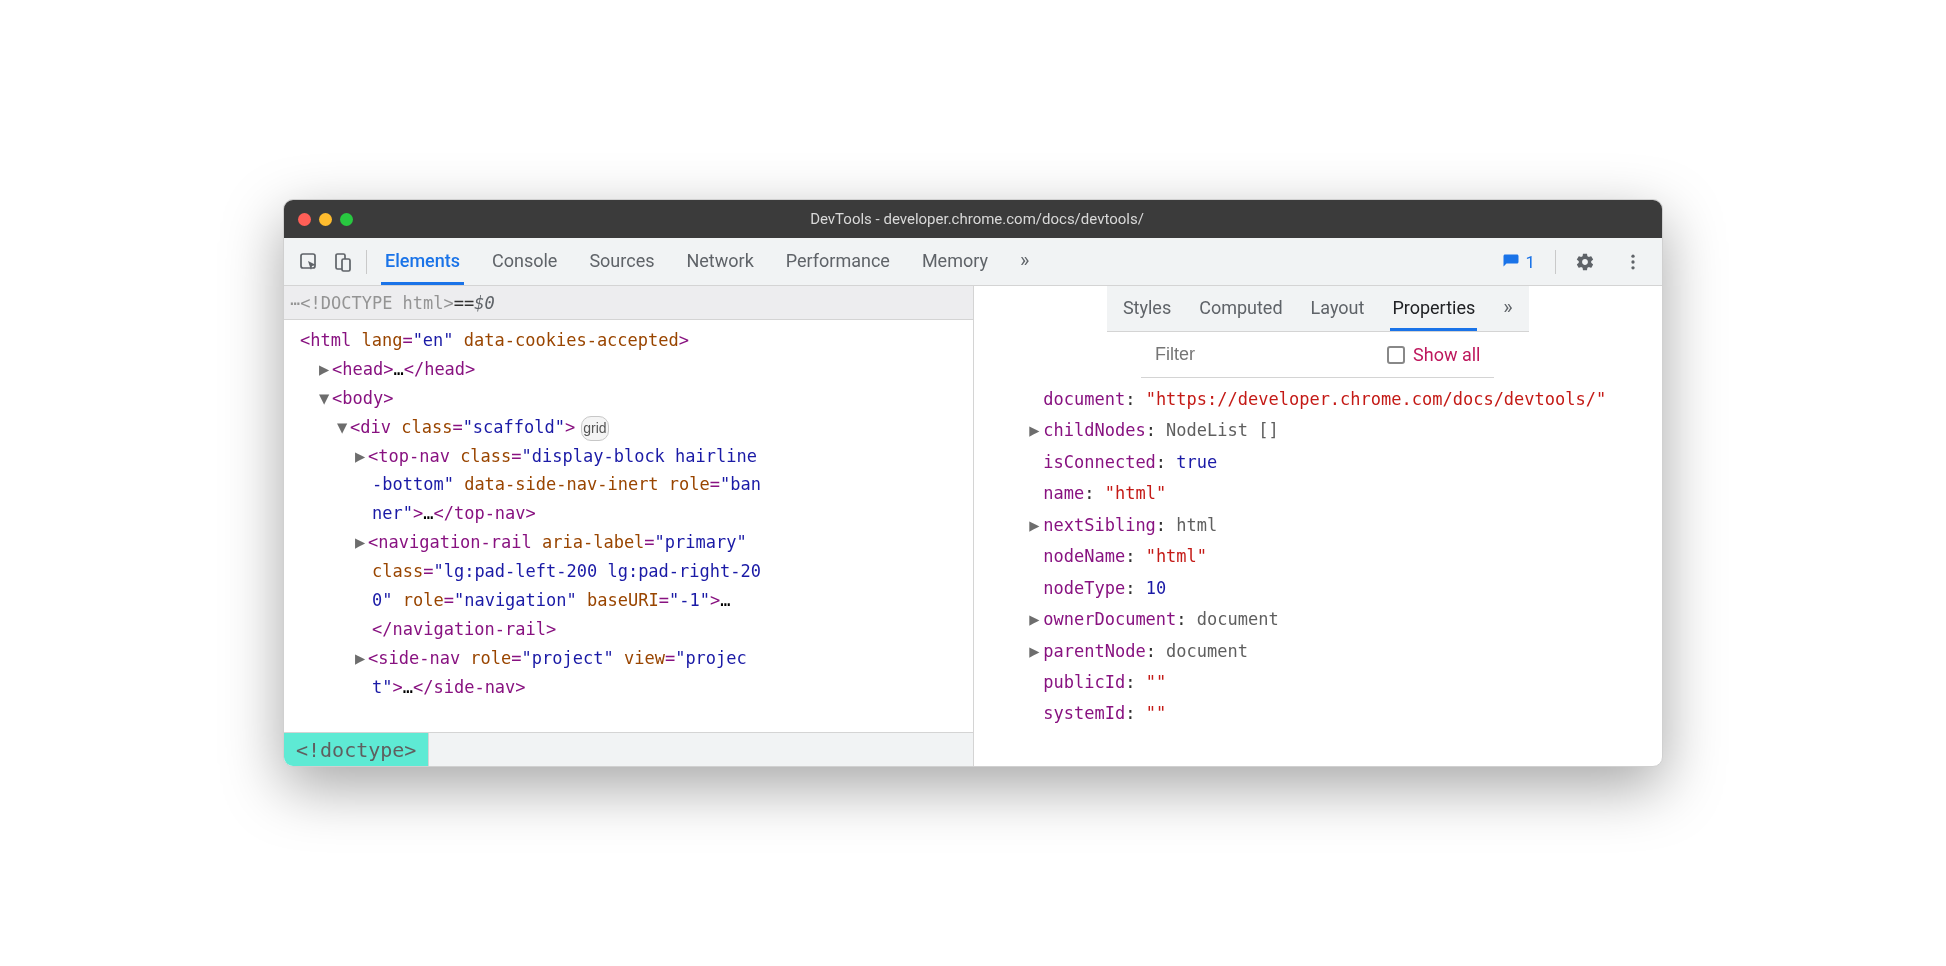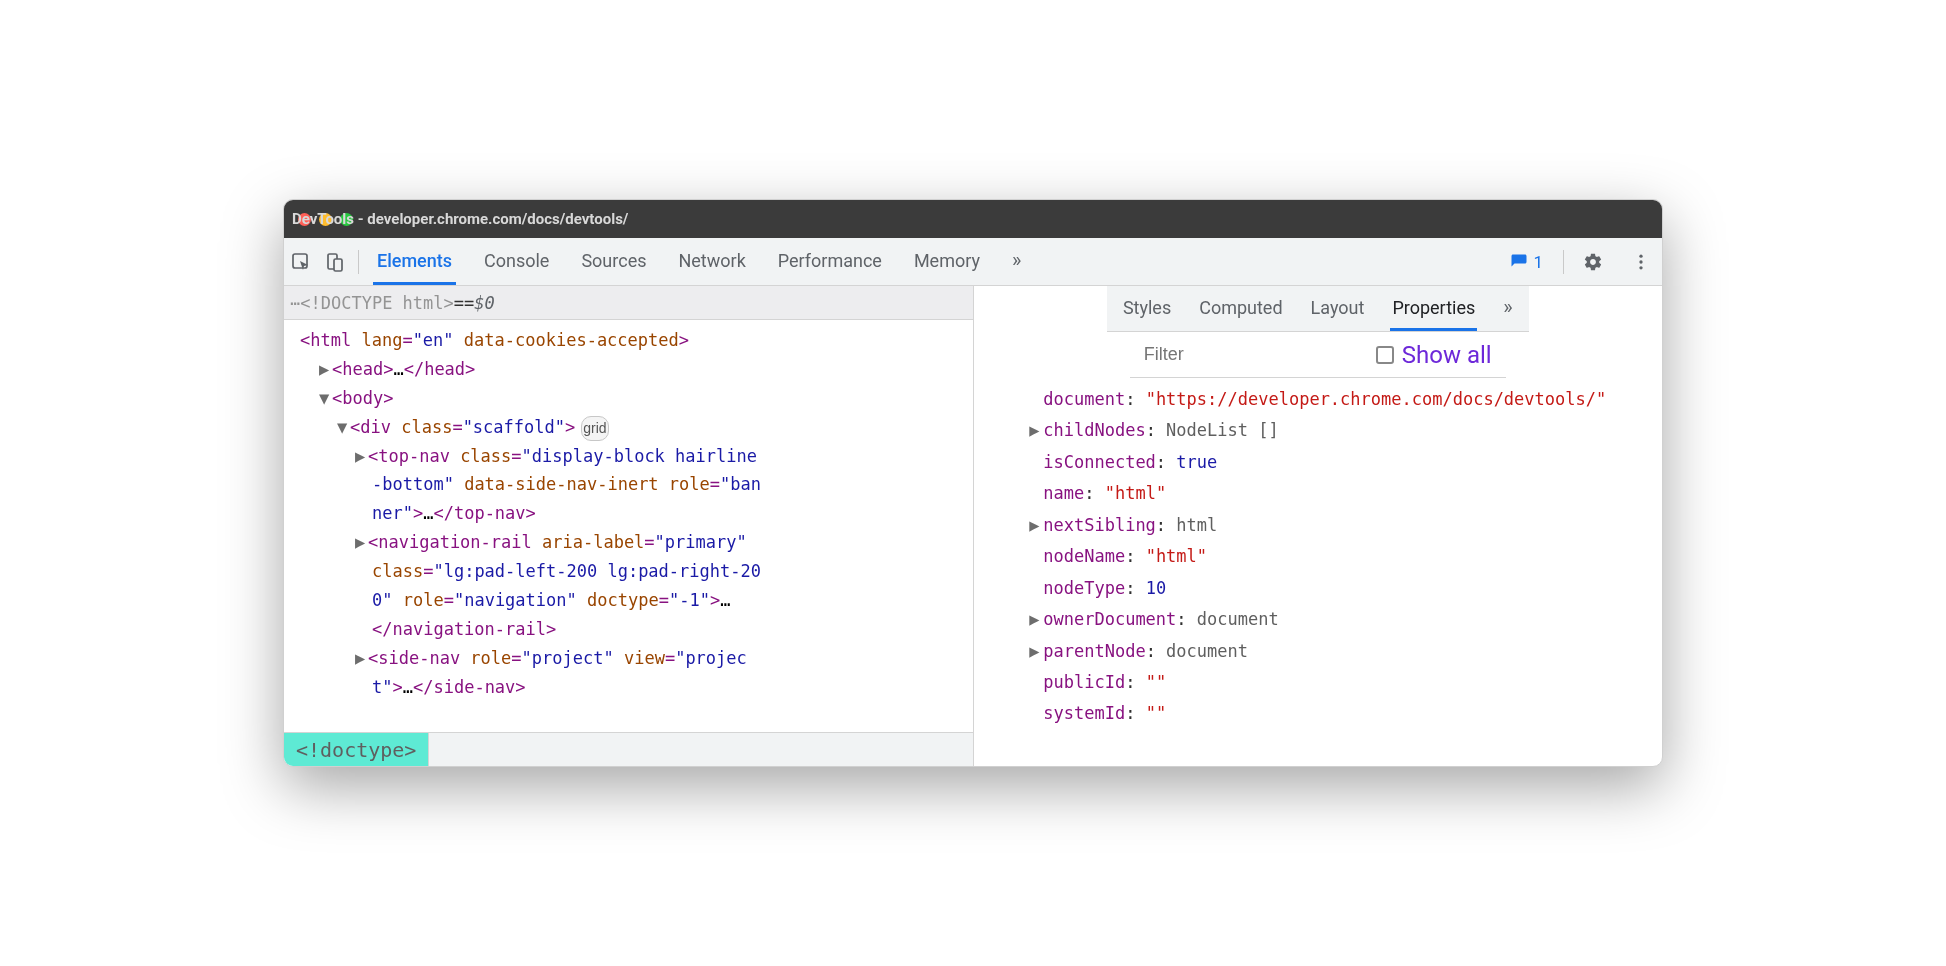--- a/index.html
+++ b/index.html
@@ -27,27 +27,27 @@
     align-items: center;
     padding: 0 14px;
     position: relative;
   }
   .traffic { display: flex; gap: 8px; }
   .dot { width: 13px; height: 13px; border-radius: 50%; }
   .dot.red { background: #ff5f57; }
   .dot.yel { background: #febc2e; }
   .dot.grn { background: #28c840; }
   .titlebar .title {
-    position:absolute; left:8px; right:0; text-align:left;
-    color:#d8d8d8; font-size: 15px; font-weight: 700;
+    position:absolute; left:8px; right:0; text-align:center;
+    color:#d8d8d8; font-size: 15px; font-weight: 400;
   }
   .toolbar {
     display:flex; align-items:center; height: 48px;
     border-bottom: 1px solid #d4d4d4; background:#f1f3f4;
-    padding: 0 2px;
+    padding: 0 10px;
   }
   .tool-icon {
     display:flex; align-items:center; justify-content:center;
     width:30px; height:30px; margin-right:4px; color:#5f6368;
   }
   .tool-sep { width:1px; height:24px; background:#c9c9c9; margin:0 8px 0 4px; }
   .main-tabs { display:flex; align-items:stretch; height:100%; gap: 24px; padding-left:6px;}
   .main-tab {
     display:flex; align-items:center; font-size:18px; color:#5f6368; cursor:pointer;
     border-bottom: 3px solid transparent; padding: 0 4px;
@@ -97,21 +97,21 @@
   .subtabs {
     display:flex; align-items:stretch; height:46px; border-bottom:1px solid #d4d4d4;
     background:#f1f3f4; gap:24px; padding:0 14px;
   }
   .subtab { display:flex; align-items:center; font-size:18px; color:#5f6368; border-bottom:3px solid transparent; cursor:pointer; padding:0 2px;}
   .subtab.active { color:#202124; border-bottom-color:#1a73e8; }
 
   .filterbar { display:flex; align-items:center; height:46px; border-bottom:1px solid #d4d4d4; padding:0 14px;}
   .filter-input { border:none; outline:none; font-size:18px; color:#80868b; flex:1; background:transparent;}
   .checkbox { width:18px; height:18px; border:2px solid #888; border-radius:3px; margin-right:8px;}
-  .showall { font-size:24px; color:#6d28d9; }
+  .showall { font-size:18px; color:#be185d; }
 
   .props {
     font-family: Menlo, monospace; font-size:17px; line-height:1.85;
     padding: 6px 10px; overflow:auto; flex:1;
   }
   .prow .tri { display:inline-block; width:14px; color:#6d6d6d; }
   .pname { color:#881280; }
   .pcolon { color:#303030; }
   .pstr { color:#c41a16; }
   .pkw { color:#1a1aa6; }
@@ -210,21 +210,21 @@
         <div class="row hang">
           <span class="attrv">ner"</span><span class="tag">&gt;</span><span>…</span><span class="tag">&lt;/top-nav&gt;</span>
         </div>
         <div class="row ind4">
           <span class="triangle">▶</span><span class="tag">&lt;navigation-rail </span><span class="attrn">aria-label</span><span class="punct">=</span><span class="attrv">"primary"</span>
         </div>
         <div class="row hang">
           <span class="attrn">class</span><span class="punct">=</span><span class="attrv">"lg:pad-left-200 lg:pad-right-20</span>
         </div>
         <div class="row hang">
-          <span class="attrv">0"</span> <span class="attrn">role</span><span class="punct">=</span><span class="attrv">"navigation"</span> <span class="attrn">doctype</span><span class="punct">=</span><span class="attrv">"-1"</span><span class="tag">&gt;</span><span>…</span>
+          <span class="attrv">0"</span> <span class="attrn">role</span><span class="punct">=</span><span class="attrv">"navigation"</span> <span class="attrn">baseURI</span><span class="punct">=</span><span class="attrv">"-1"</span><span class="tag">&gt;</span><span>…</span>
         </div>
         <div class="row hang">
           <span class="tag">&lt;/navigation-rail&gt;</span>
         </div>
         <div class="row ind4">
           <span class="triangle">▶</span><span class="tag">&lt;side-nav </span><span class="attrn">role</span><span class="punct">=</span><span class="attrv">"project"</span> <span class="attrn">view</span><span class="punct">=</span><span class="attrv">"projec</span>
         </div>
         <div class="row hang">
           <span class="attrv">t"</span><span class="tag">&gt;</span><span>…</span><span class="tag">&lt;/side-nav&gt;</span>
         </div>

